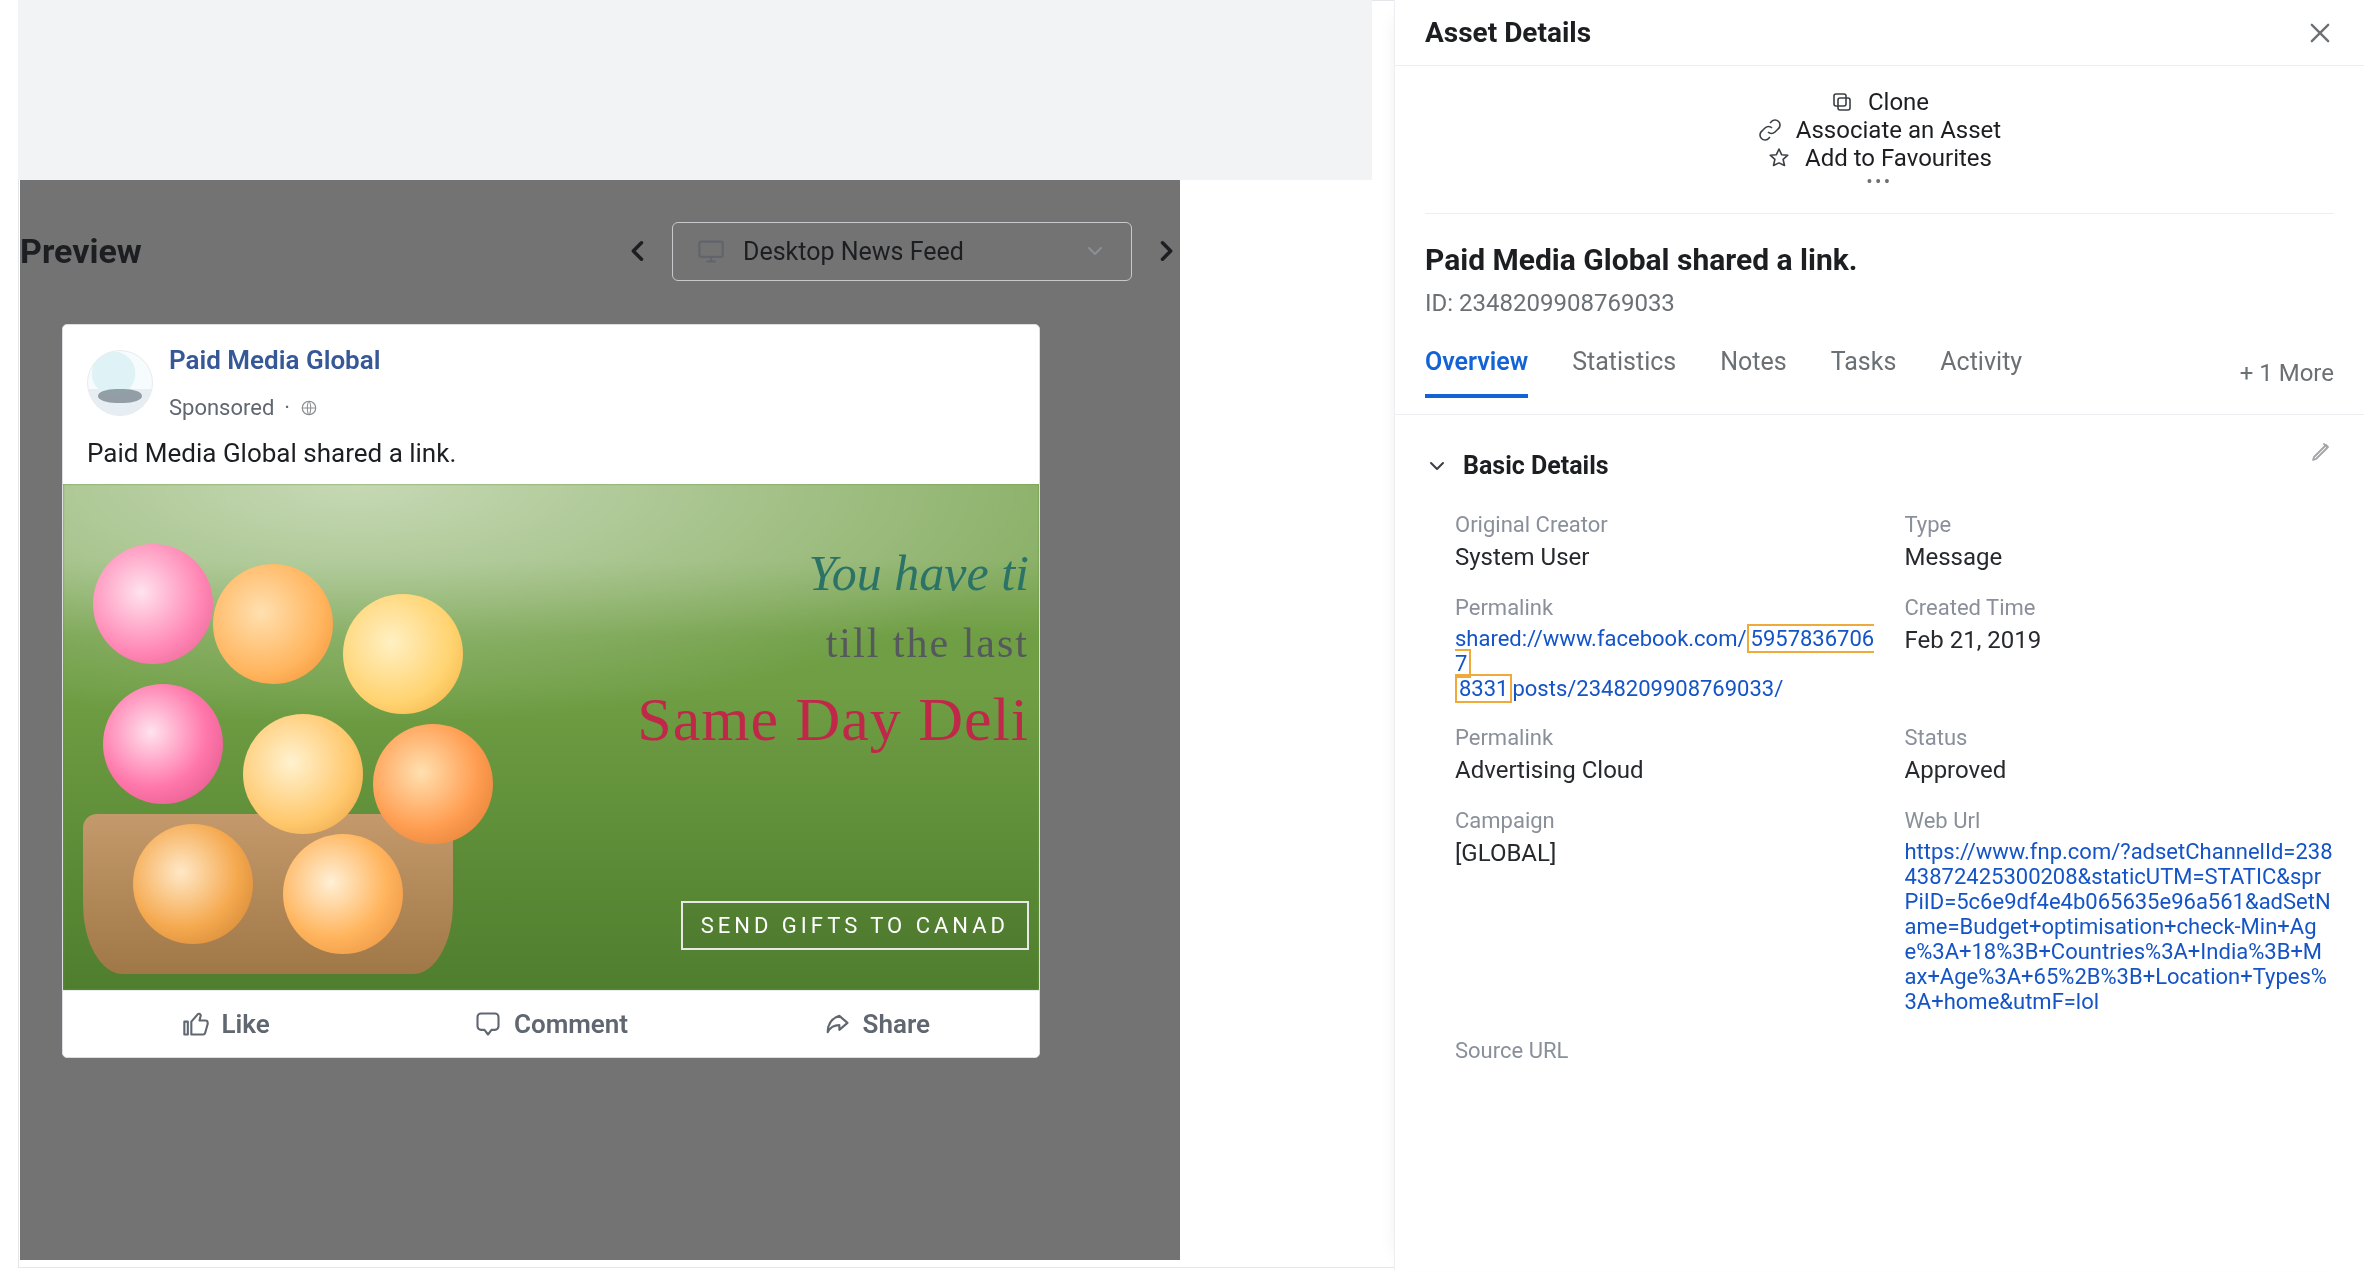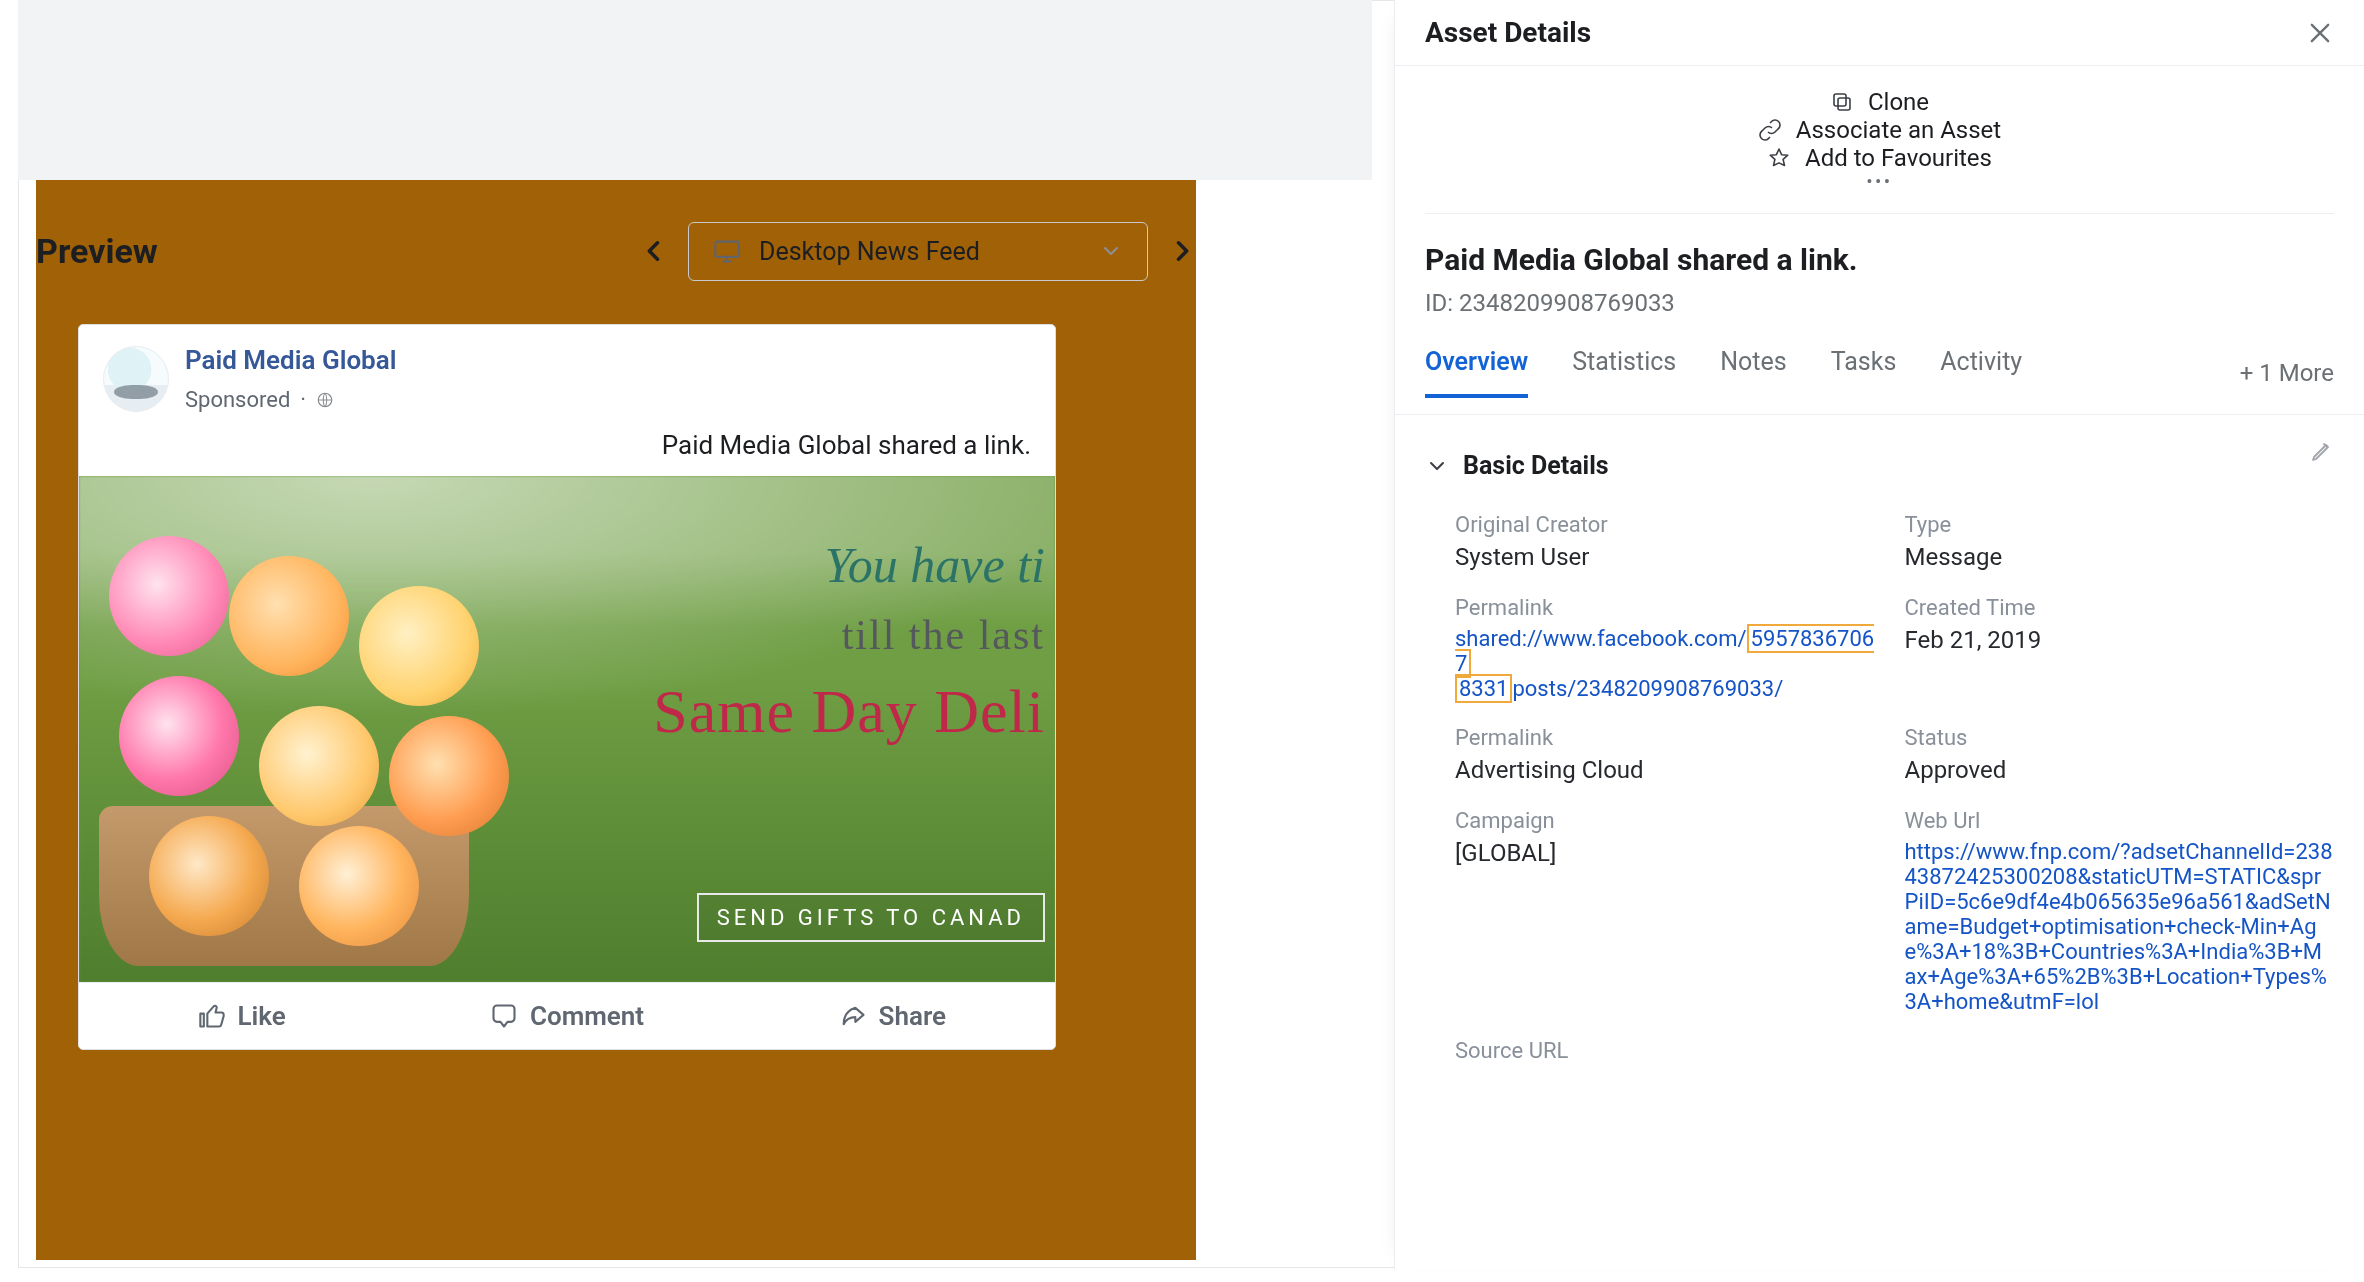--- a/index.html
+++ b/index.html
@@ -17,25 +17,24 @@
     transform-origin: top left;
   }
   .left-bg {
     position: absolute;
     left: 18px; top: 0;
     width: 1354px; height: 180px;
     background: #f2f3f5;
   }
   .left-panel {
     position: absolute;
-    left: 36px; top: 180px;
+    left: 20px; top: 180px;
     width: 1160px;
     height: 1080px;
-    background: #a16207;
-    text-align: right;
+    background: #737373;
   }
   .preview-header {
     display: flex;
     align-items: center;
     justify-content: space-between;
     padding: 22px 0 0 0;
     height: 120px;
   }
   .preview-title {
     font-size: 34px;
@@ -97,21 +96,21 @@
     content:""; position:absolute; left:10px; right:10px; bottom:12px; height:14px;
     background:#6f7a84; border-radius:50%/60%; opacity:.7;
   }
   .page-name {
     color: #365899;
     font-weight: 600;
     font-size: 26px;
   }
   .sponsored-row {
     display: flex; align-items: center; gap: 10px;
-    color: #606770; font-size: 22px; margin-top: 12px;
+    color: #606770; font-size: 22px; margin-top: 20px;
   }
   .globe-icon {
     font-size: 18px; color:#8a8d91;
   }
   .ad-text {
     font-size: 26px;
     color: #1c1e21;
     padding: 18px 24px 16px 24px;
   }
   .ad-image {

